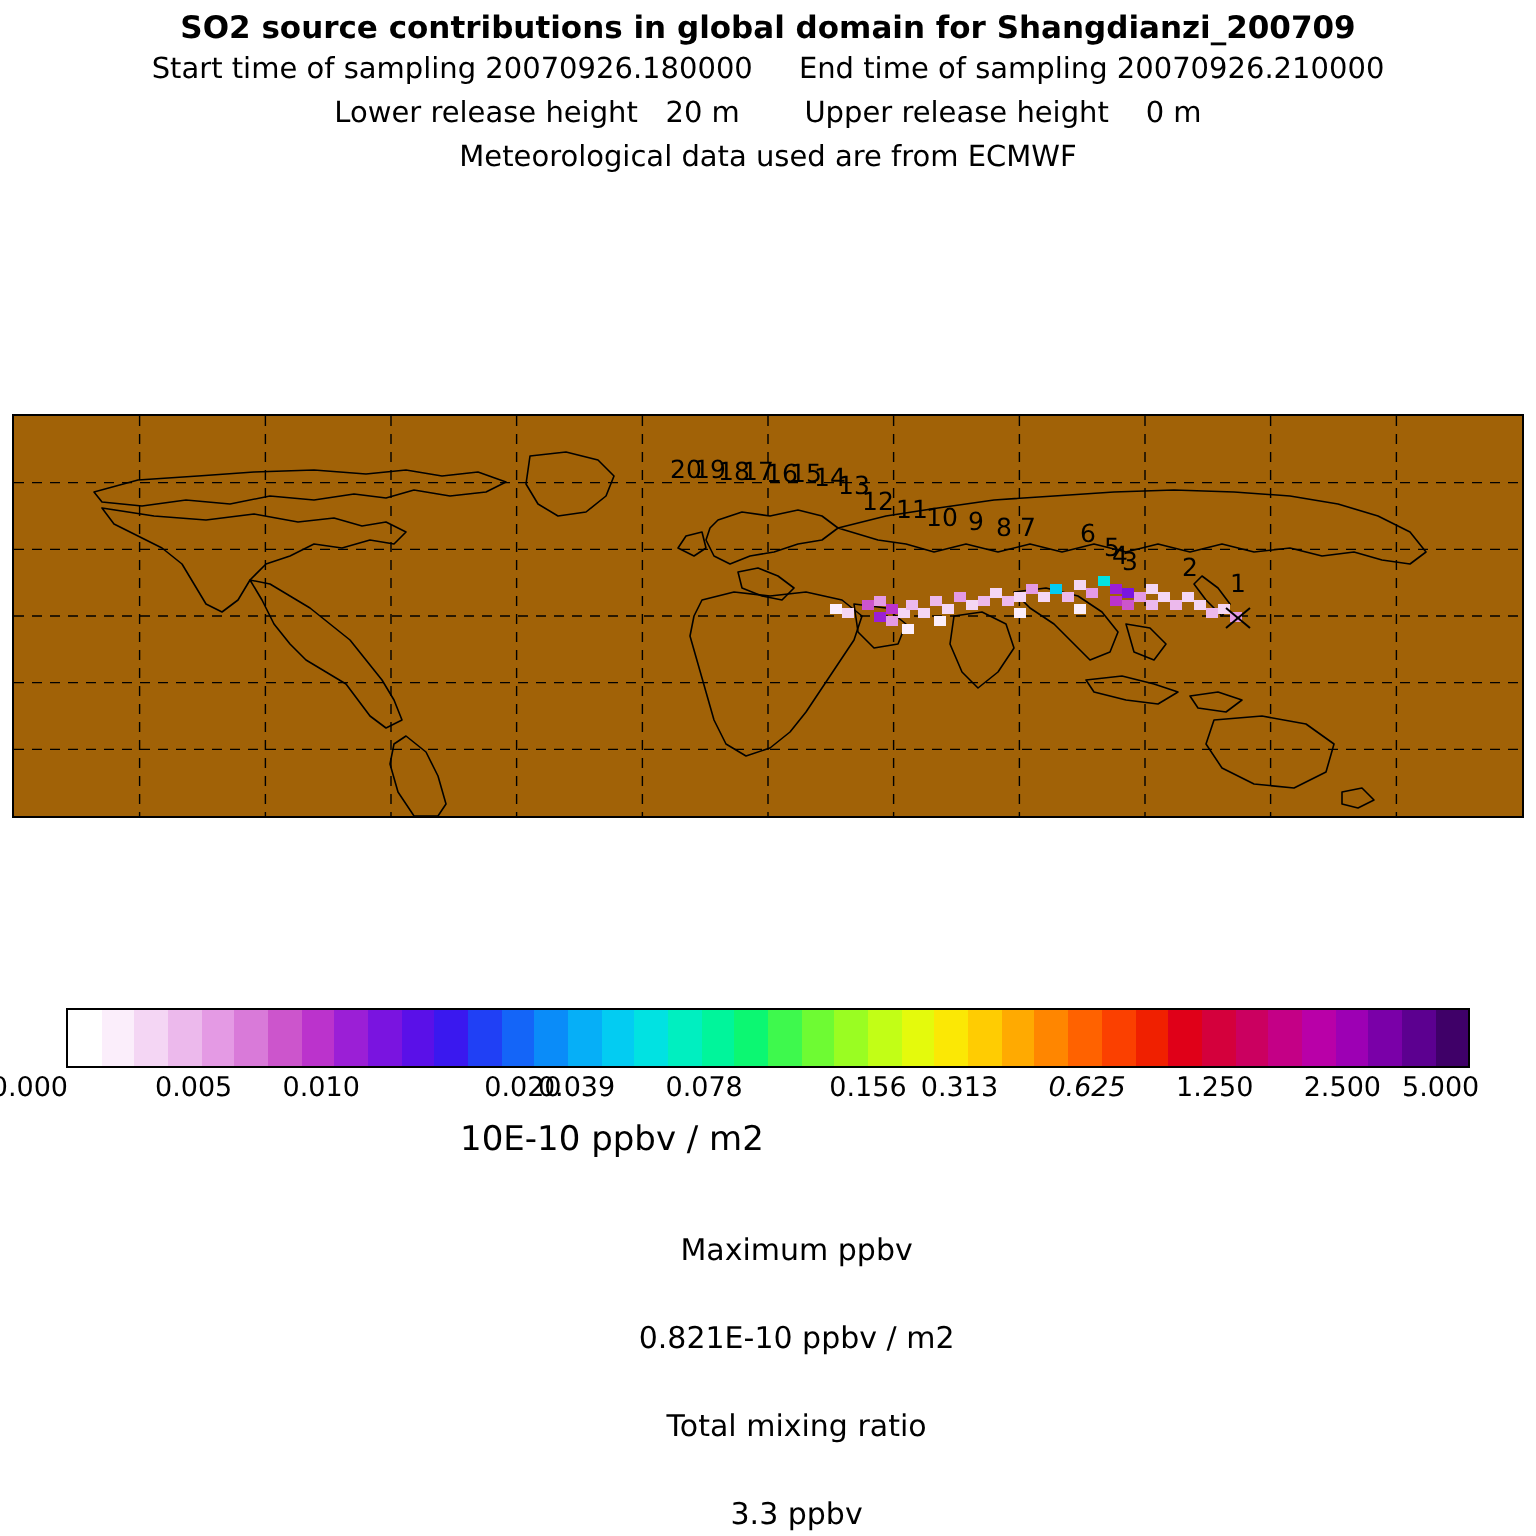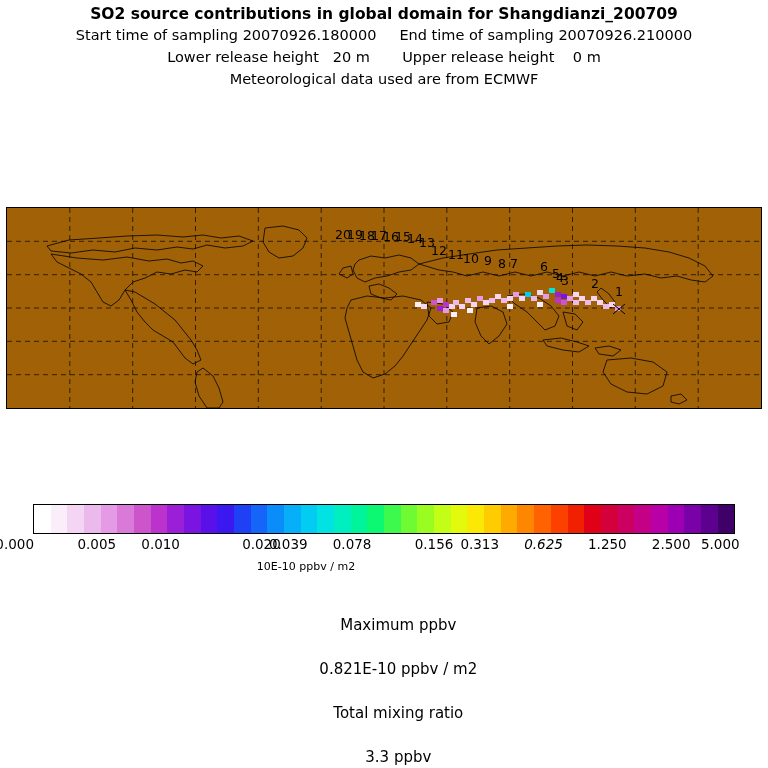--- a/index.html
+++ b/index.html
@@ -80,21 +80,21 @@
     top: 0;
     transform: translateX(-50%);
     white-space: nowrap;
   }
   .cbar-unit {
     position: absolute;
     left: 0;
     top: 560px;
     width: 612px;
     text-align: center;
-    font-size: 11px;
+    font-size: 17px;
   }
 
   
   .footer {
     position: absolute;
     left: 0;
     top: 592px;
     width: 768px;
     text-align: center;
   }

